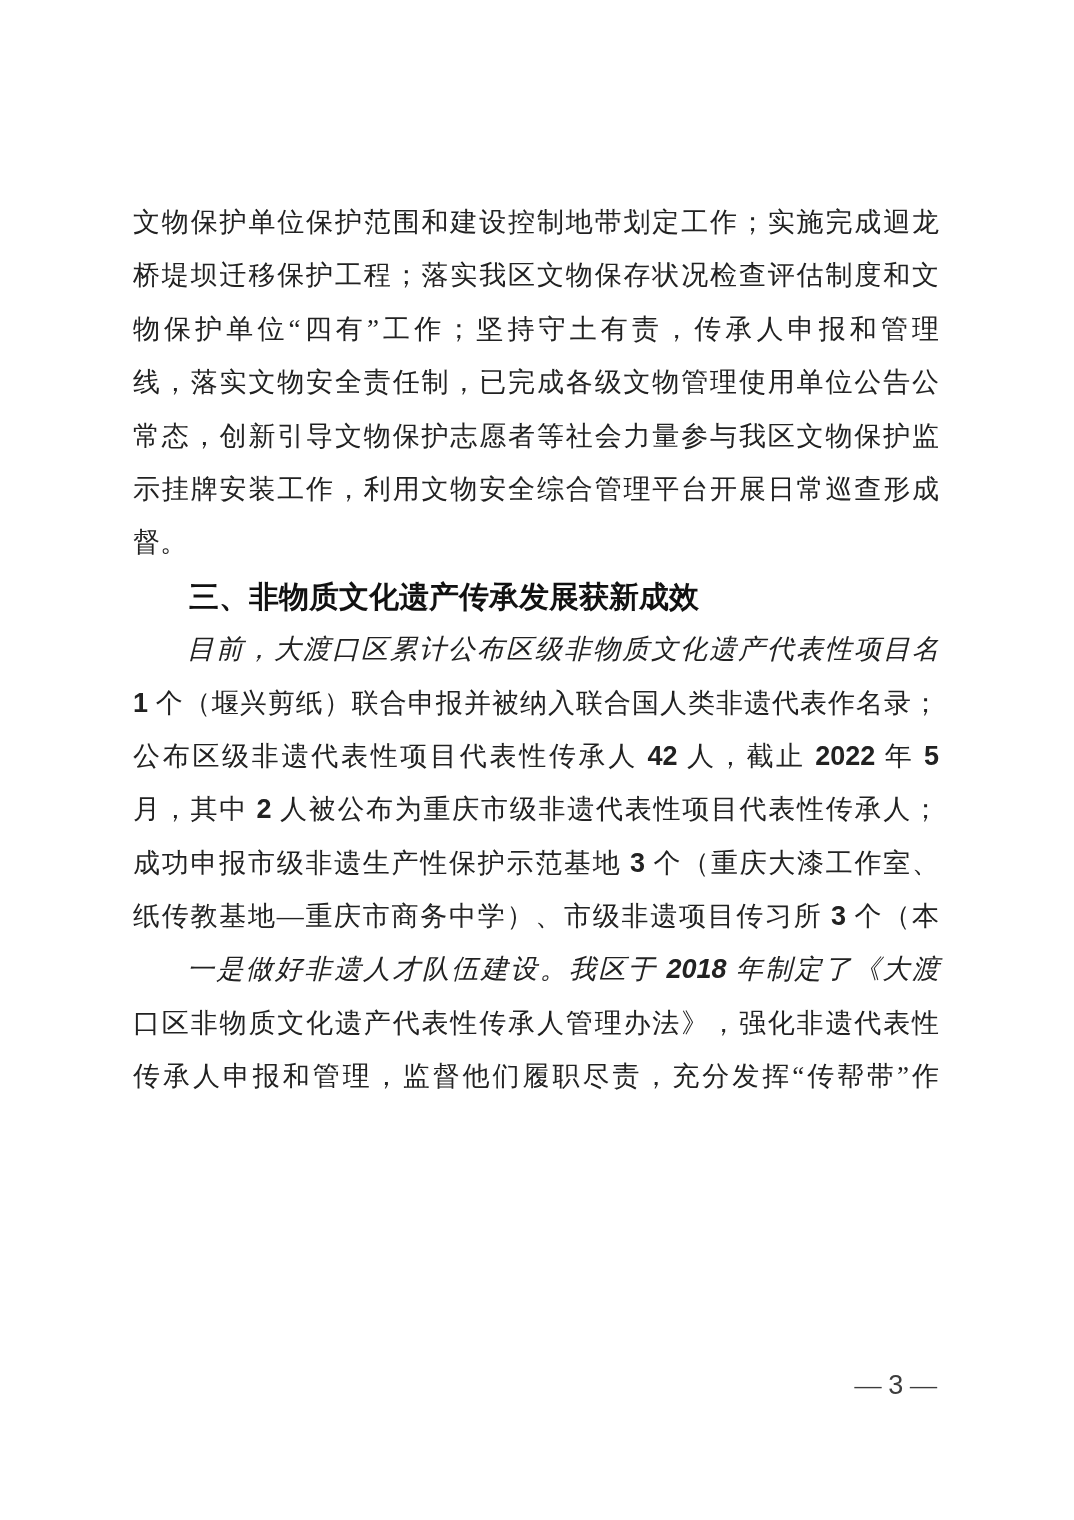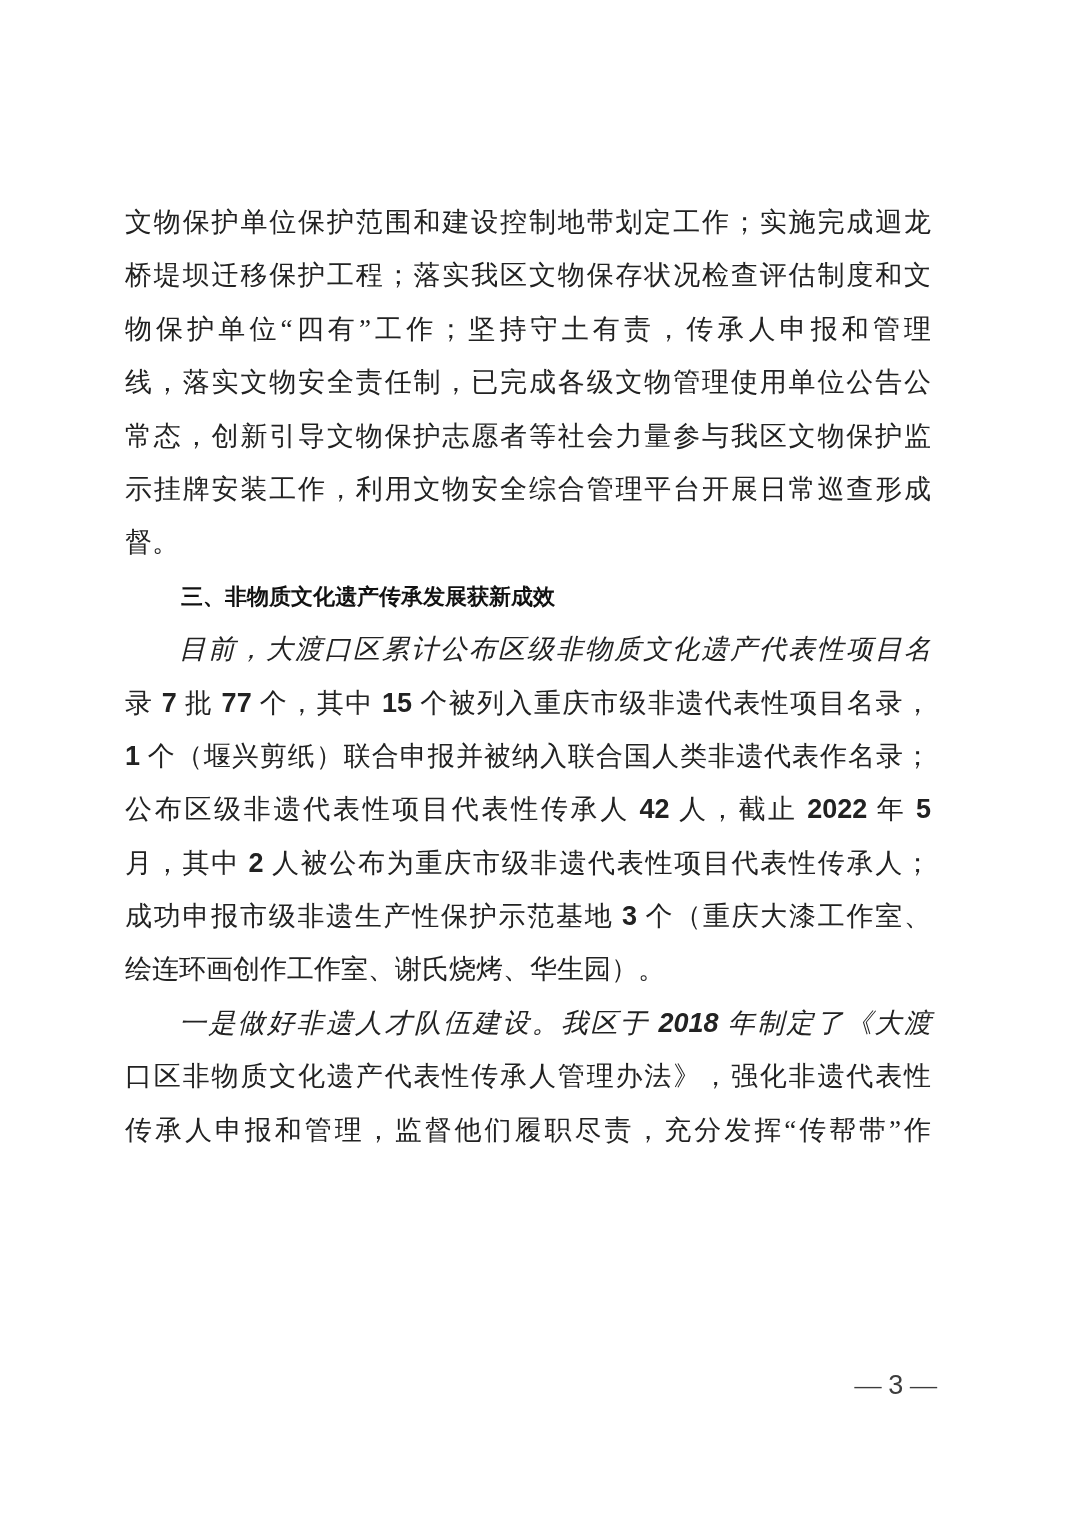--- a/index.html
+++ b/index.html
@@ -6,21 +6,21 @@
   body {
     width: 1074px;
     height: 1520px;
     position: relative;
     background: #ffffff;
     font-family: "Liberation Serif", "DejaVu Serif", serif;
     overflow: hidden;
   }
   .doc {
     position: absolute;
-    left: 125px;
+    left: 133px;
     top: 196px;
     width: 806px;
   }
   .line {
     font-size: 27px;
     line-height: 53.4px;
     height: 53.4px;
     color: #222222;
     text-align: justify;
     text-align-last: justify;
@@ -28,21 +28,21 @@
   .line.end {
     text-align-last: left;
   }
   .line.indent {
     text-indent: 54px;
     font-style: italic;
   }
   .line.heading {
     font-family: "Liberation Sans", "DejaVu Sans", sans-serif;
     font-weight: bold;
-    font-size: 22px;
+    font-size: 30px;
     color: #111111;
     text-align-last: left;
     text-indent: 56px;
   }
   .num {
     font-family: "Liberation Sans", "DejaVu Sans", sans-serif;
     font-weight: 600;
   }
   .page-number {
     position: absolute;
@@ -65,24 +65,23 @@
 <div class="doc">
   <div class="line body">文物保护单位保护范围和建设控制地带划定工作；实施完成迴龙</div>
   <div class="line body">桥堤坝迁移保护工程；落实我区文物保存状况检查评估制度和文</div>
   <div class="line body">物保护单位“四有”工作；坚持守土有责，传承人申报和管理</div>
   <div class="line body">线，落实文物安全责任制，已完成各级文物管理使用单位公告公</div>
   <div class="line body">常态，创新引导文物保护志愿者等社会力量参与我区文物保护监</div>
   <div class="line body">示挂牌安装工作，利用文物安全综合管理平台开展日常巡查形成</div>
   <div class="line end">督。</div>
   <div class="line heading">三、非物质文化遗产传承发展获新成效</div>
   <div class="line body indent">目前，大渡口区累计公布区级非物质文化遗产代表性项目名</div>
-  <div class="line body">录 <span class="num">7</span> 批 <span class="num">77</span> 个，其中 <span class="num">15</span> 个被列入重庆市级非遗代表性项目名录，</div>
   <div class="line body"><span class="num">1</span> 个（堰兴剪纸）联合申报并被纳入联合国人类非遗代表作名录；</div>
   <div class="line body">公布区级非遗代表性项目代表性传承人 <span class="num">42</span> 人，截止 <span class="num">2022</span> 年 <span class="num">5</span></div>
   <div class="line body">月，其中 <span class="num">2</span> 人被公布为重庆市级非遗代表性项目代表性传承人；</div>
   <div class="line body">成功申报市级非遗生产性保护示范基地 <span class="num">3</span> 个（重庆大漆工作室、</div>
-  <div class="line end">绘连环画创作工作室、谢氏烧烤、华生园）。</div>
+  <div class="line body">纸传教基地—重庆市商务中学）、市级非遗项目传习所 <span class="num">3</span> 个（本</div>
   <div class="line body indent">一是做好非遗人才队伍建设。我区于 <span class="num">2018</span> 年制定了《大渡</div>
   <div class="line body">口区非物质文化遗产代表性传承人管理办法》，强化非遗代表性</div>
   <div class="line body">传承人申报和管理，监督他们履职尽责，充分发挥“传帮带”作</div>
 </div>
 
 <div class="page-number">— <span class="num">3</span> —</div>
 
 </body></html>

